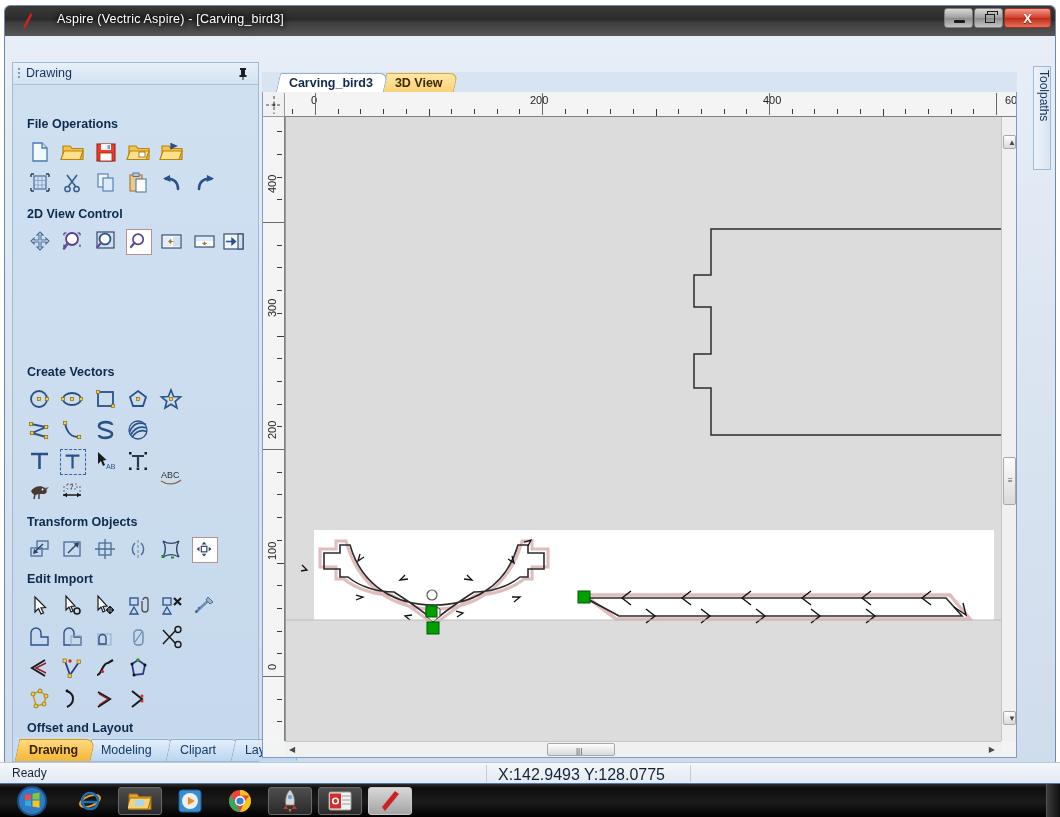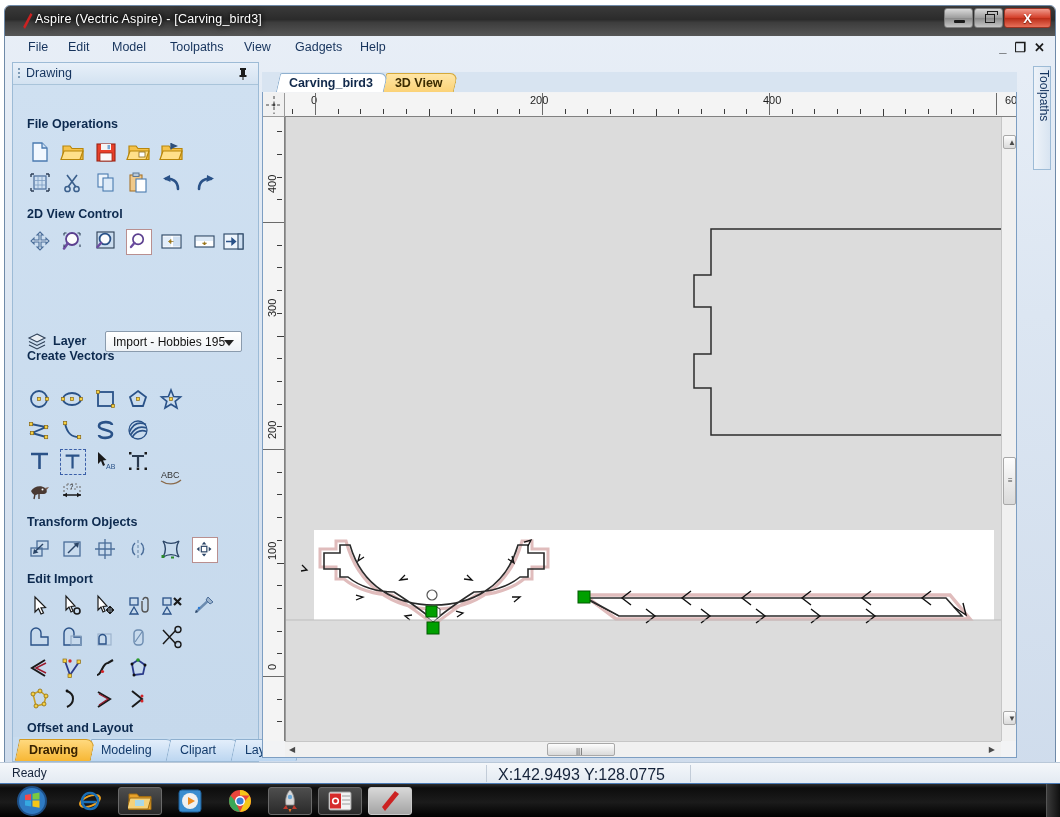--- a/index.html
+++ b/index.html
@@ -19,21 +19,21 @@
     border: 1px solid #6f8aa8;
     border-radius: 6px 6px 2px 2px;
   }
   .titlebar {
     position: absolute; left: 0; top: 0; width: 100%; height: 30px;
     border-radius: 5px 5px 0 0;
     background: linear-gradient(to bottom,#3a3a3a 0%, #2b2b2b 45%, #3d3d3d 55%, #565656 100%);
     overflow: hidden;
   }
   .title-text {
-    position: absolute; left: 30px; top: 6px;
+    position: absolute; left: 52px; top: 6px;
     color: #ffffff; font-size: 12.5px; letter-spacing: .2px;
     text-shadow: 0 0 4px #000, 0 0 7px #000;
     white-space: nowrap;
   }
   .app-logo {
     position: absolute; left: 16px; top: 7px; width: 13px; height: 16px;
   }
   .win-btns { position: absolute; right: 4px; top: 2px; display: flex; gap: 1px; }
   .wb {
     width: 29px; height: 20px; border: 1px solid #7d7d7d;
@@ -295,34 +295,20 @@
           </div>
         <div class="wb">
             <div class="maxglyph"></div>
           </div>
         <div class="wb close">
             <span>X</span>
           </div>
       </div>
     </div>
 
-    <div class="menubar">
-      <div class="menu-item" style="left:16px">File</div>
-      <div class="menu-item" style="left:56px">Edit</div>
-      <div class="menu-item" style="left:100px">Model</div>
-      <div class="menu-item" style="left:158px">Toolpaths</div>
-      <div class="menu-item" style="left:232px">View</div>
-      <div class="menu-item" style="left:283px">Gadgets</div>
-      <div class="menu-item" style="left:348px">Help</div>
-      <div class="mdi-btns">
-        <div>_</div>
-        <div>❐</div>
-        <div>✕</div>
-      </div>
-    </div>
 
     <div class="left-panel">
       <div class="lp-header">
         <div class="grip"></div>
         <div class="lp-title">Drawing</div>
         <svg class="pin-icon" viewBox="0 0 12 14">
           <path d="M3 1 h6 v2 h-1 v5 h1.5 v2 h-3 v3 h-1 v-3 h-3 v-2 h1.5 v-5 h-1 z" fill="#1c1c1c"></path>
         </svg>
       </div>
 
@@ -449,34 +435,22 @@
           </svg>
         </div>
         <div class="icon-btn" style="left:208px; top:144px">
           <svg width="26" height="26" viewBox="0 0 26 26">
             <rect x="3" y="5" width="19" height="15" fill="#eef5fc" stroke="#36506e" stroke-width="1.2"></rect>
             <rect x="17" y="5" width="5" height="15" fill="#cfe0f2" stroke="#36506e" stroke-width="1.2"></rect>
             <path d="M5 12.5 h9 M11 9.5 l3.5 3 l-3.5 3 z" fill="#2a5288" stroke="#2a5288" stroke-width="1.4"></path>
           </svg>
         </div>
 
-        <div class="layer-row">
-          <svg width="20" height="20" viewBox="0 0 20 20" style="position:absolute;left:0;top:1px">
-            <path d="M10 2 L18 6 L10 10 L2 6 Z" fill="#e9eef4" stroke="#2c3e55" stroke-width="1.1"></path>
-            <path d="M2 9.5 L10 13.5 L18 9.5" fill="none" stroke="#2c3e55" stroke-width="1.1"></path>
-            <path d="M2 13 L10 17 L18 13" fill="none" stroke="#2c3e55" stroke-width="1.1"></path>
-          </svg>
-          <div class="layer-label">Layer</div>
-          <div class="layer-combo">
-            <div class="val">Import - Hobbies 195</div>
-            <div class="arrow"></div>
-          </div>
-        </div>
-
-        <div class="sec-title" style="left:14px; top:264px">Create Vectors</div>
+
+        <div class="sec-title" style="left:14px; top:280px">Create Vectors</div>
 
         <div class="icon-btn" style="left:14px; top:302px">
           <svg width="26" height="26" viewBox="0 0 26 26">
             <circle cx="12" cy="12" r="8" fill="none" stroke="#2a5288" stroke-width="1.8"></circle>
             <rect x="10.5" y="10.5" width="3" height="3" fill="#f5d142" stroke="#8b6914" stroke-width=".7"></rect>
             <rect x="18.5" y="10.5" width="3" height="3" fill="#f5d142" stroke="#8b6914" stroke-width=".7"></rect>
           </svg>
         </div>
         <div class="icon-btn" style="left:47px; top:302px">
           <svg width="26" height="26" viewBox="0 0 26 26">

